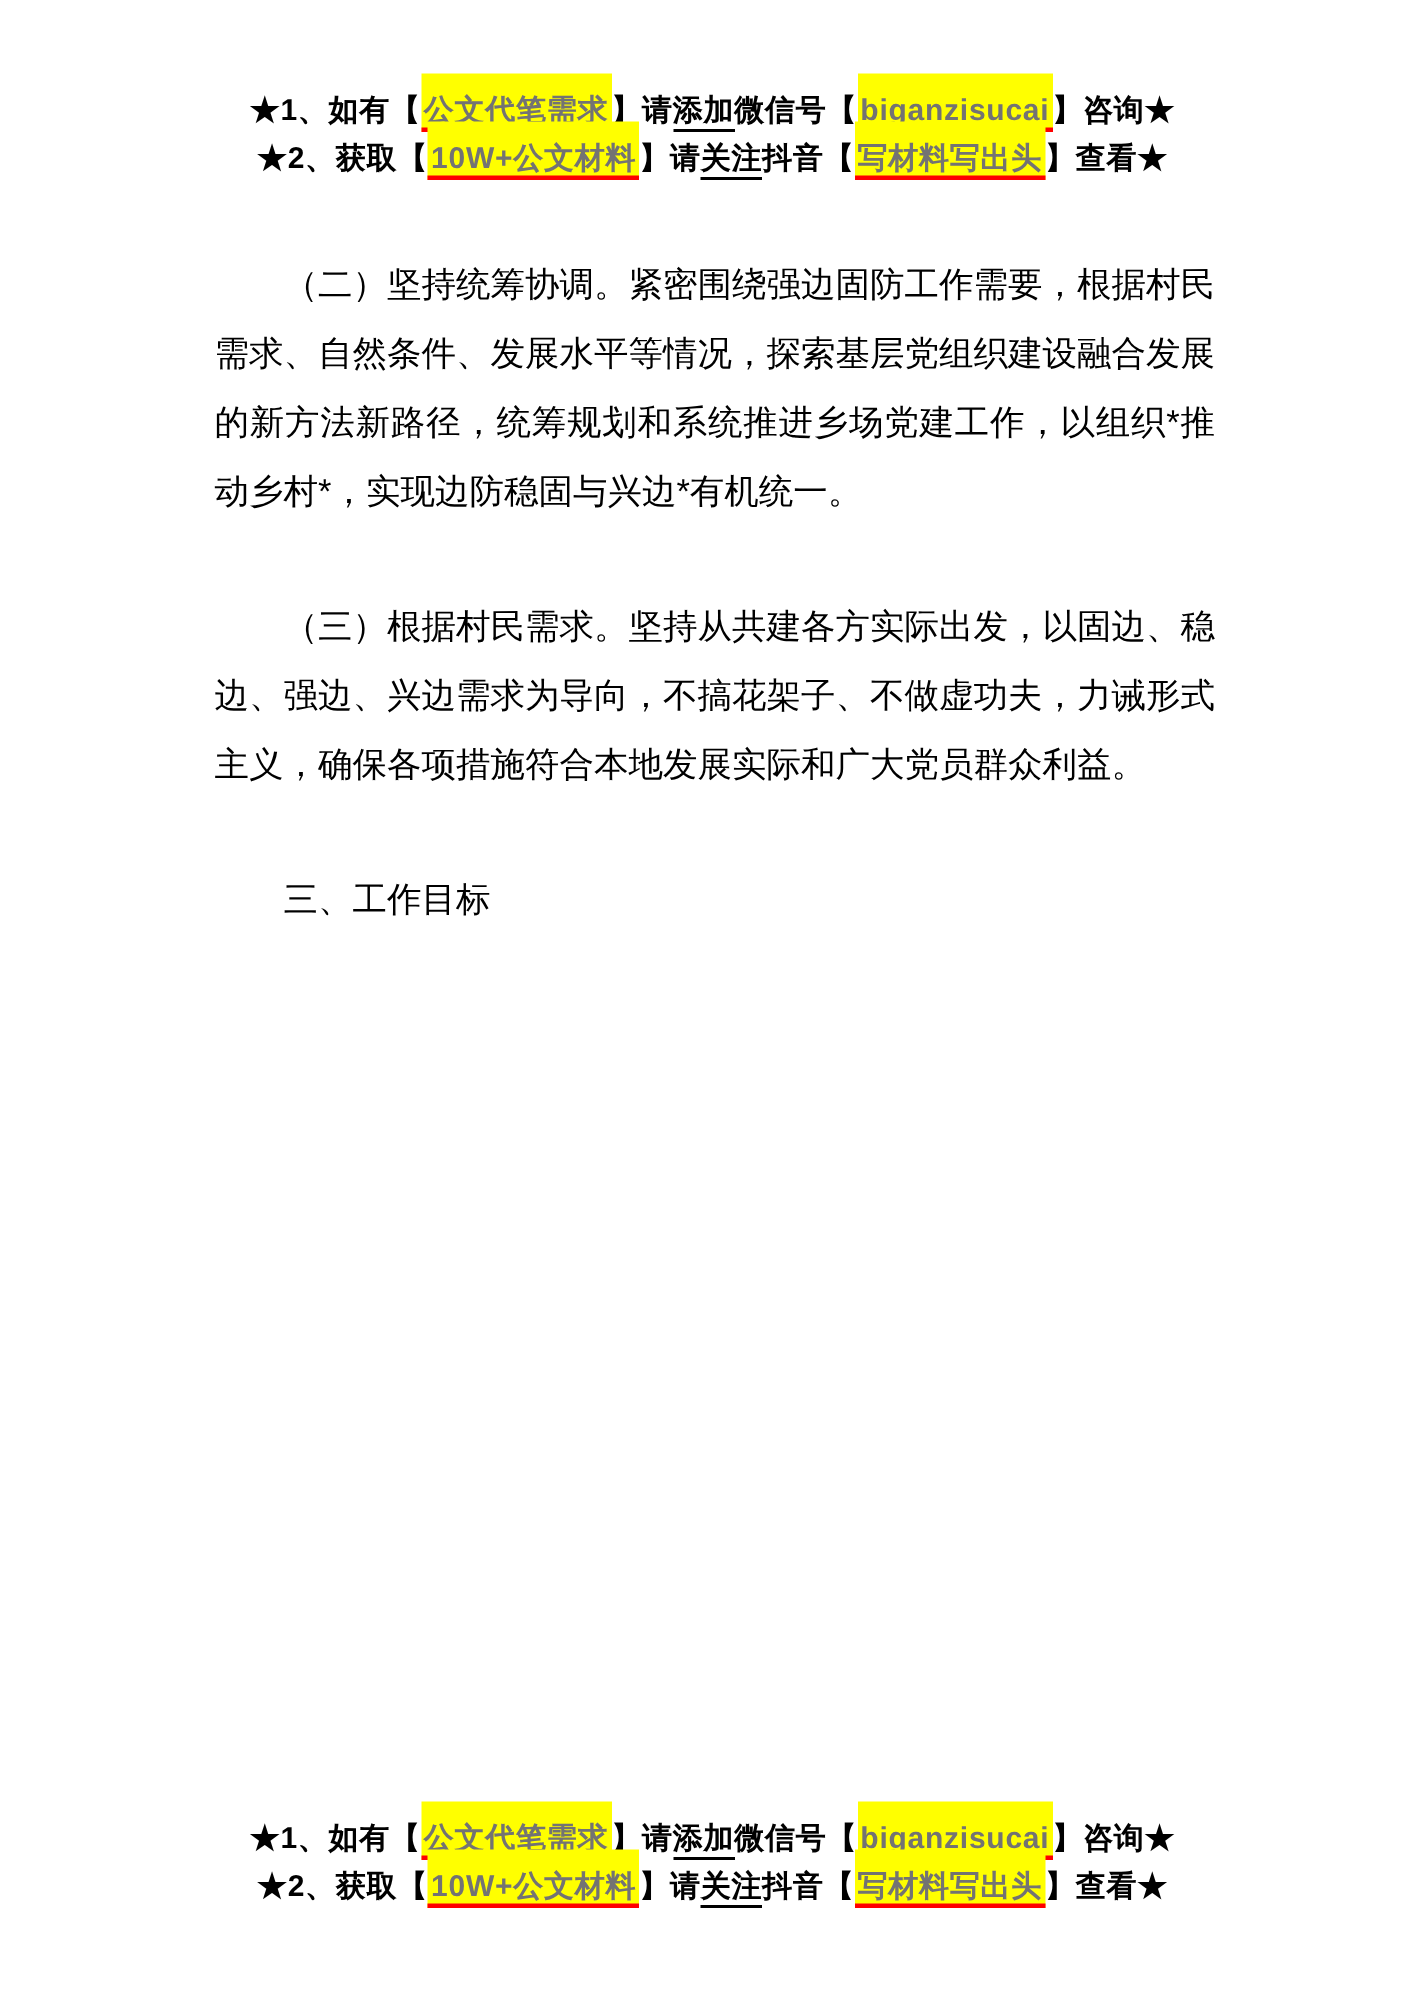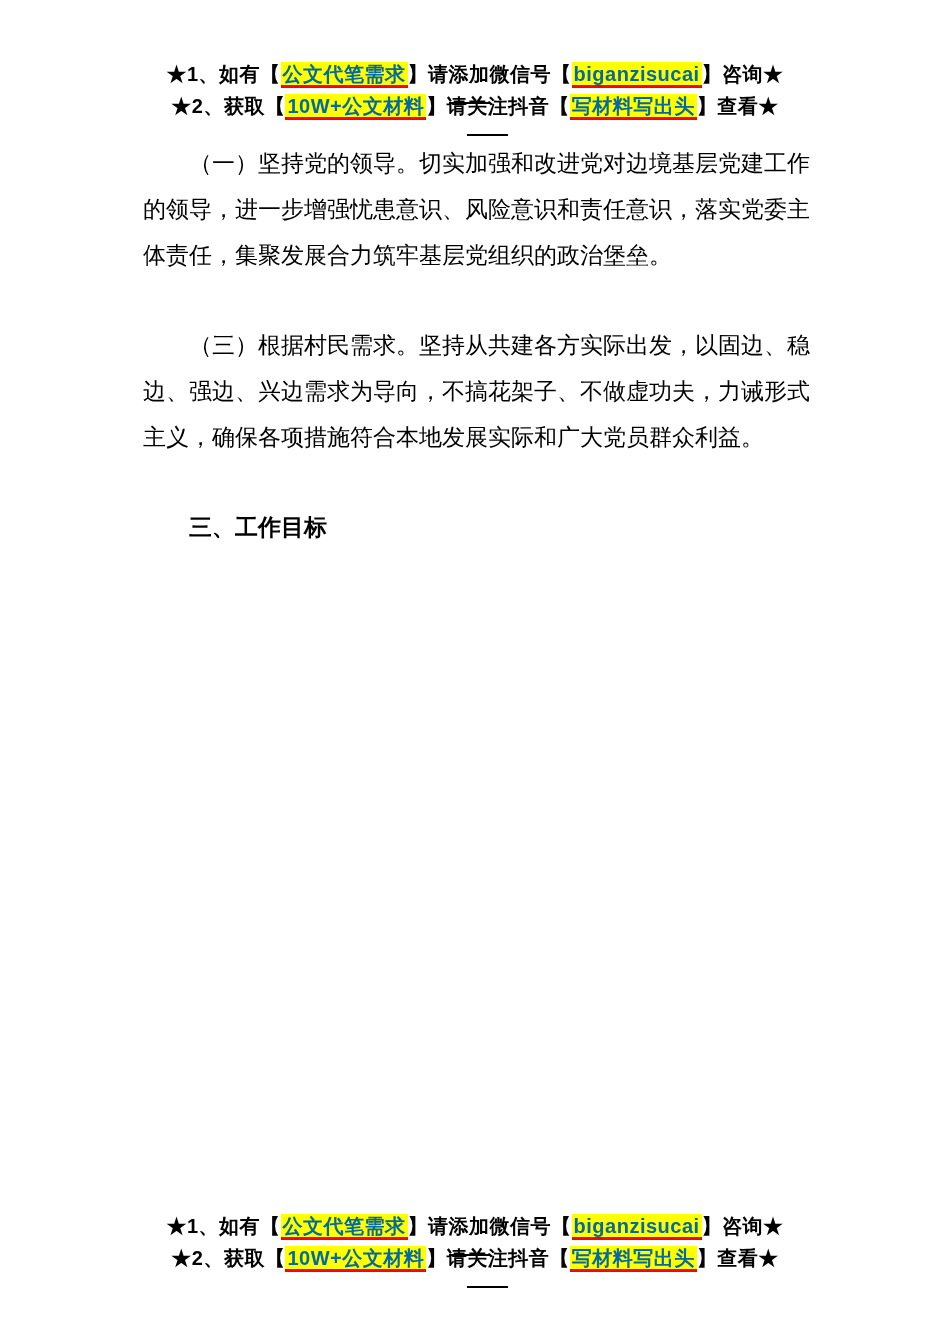--- a/index.html
+++ b/index.html
@@ -31,59 +31,59 @@
   }
   .promo-header { padding-top: 58px; }
   .promo-footer {
     position: absolute;
     top: 1210px;
     left: 0;
     width: 950px;
   }
   .promo .hl {
     background: #ffff00;
-    color: #0369a1;
+    color: #737373;
     border-bottom: 3px solid #ff0000;
-    padding: 1px 2px 0 2px;
+    padding: 14px 2px 0 2px;
   }
   .promo .u {
     border-bottom: 2px solid #000000;
-    padding-bottom: 17px;
+    padding-bottom: 1px;
   }
   
   .doc-body {
     margin: 0 140px 0 143px;
     font-size: 23px;
     line-height: 46px;
     text-align: justify;
     color: #000000;
   }
   .doc-body p {
     margin: 44px 0;
     text-indent: 46px;
   }
   .doc-body p.first { margin-top: 18px; }
-  .doc-body p.heading { font-weight: 700; }
+  .doc-body p.heading { font-weight: 400; }
 </style>
 </head>
 <body>
 
 <div class="page">
 
   <div class="promo promo-header">
     <div>
       <span>★1、如有【</span><span class="hl">公文代笔需求</span><span>】请</span><span class="u">添加</span><span>微信号【</span><span class="hl">biganzisucai</span><span>】咨询★</span>
     </div>
     <div>
       <span>★2、获取【</span><span class="hl">10W+公文材料</span><span>】请</span><span class="u">关注</span><span>抖音【</span><span class="hl">写材料写出头</span><span>】查看★</span>
     </div>
   </div>
 
   <div class="doc-body">
-    <p class="first">（一）坚持党的领导。切实加强和改进党对边境基层党建工作的领导，进一步增强忧患意识、风险意识和责任意识，落实党委主体责任，集聚发展合力筑牢基层党组织的政治堡垒。</p>
+    <p>（二）坚持统筹协调。紧密围绕强边固防工作需要，根据村民需求、自然条件、发展水平等情况，探索基层党组织建设融合发展的新方法新路径，统筹规划和系统推进乡场党建工作，以组织*推动乡村*，实现边防稳固与兴边*有机统一。</p>
     <p>（三）根据村民需求。坚持从共建各方实际出发，以固边、稳边、强边、兴边需求为导向，不搞花架子、不做虚功夫，力诫形式主义，确保各项措施符合本地发展实际和广大党员群众利益。</p>
     <p class="heading">三、工作目标</p>
   </div>
 
   <div class="promo promo-footer">
     <div>
       <span>★1、如有【</span><span class="hl">公文代笔需求</span><span>】请</span><span class="u">添加</span><span>微信号【</span><span class="hl">biganzisucai</span><span>】咨询★</span>
     </div>
     <div>
       <span>★2、获取【</span><span class="hl">10W+公文材料</span><span>】请</span><span class="u">关注</span><span>抖音【</span><span class="hl">写材料写出头</span><span>】查看★</span>

